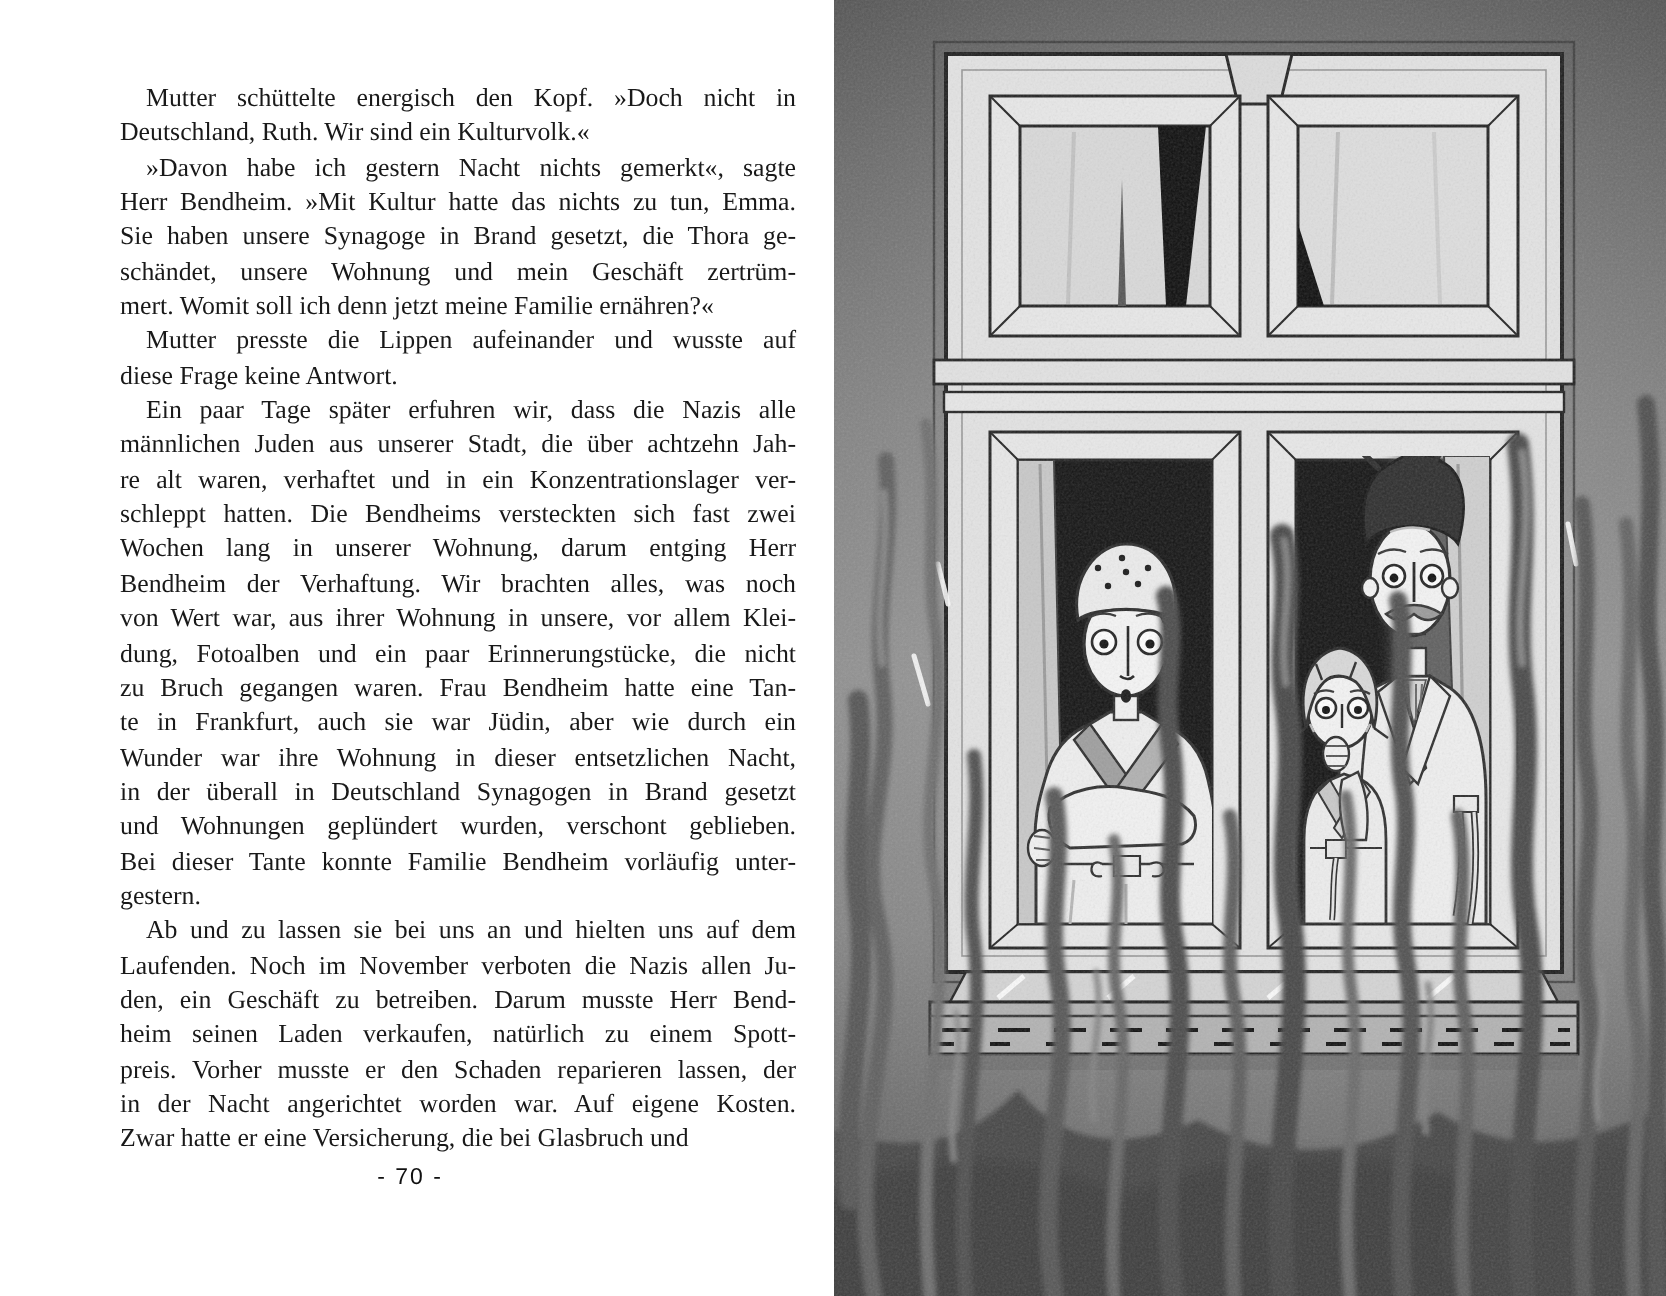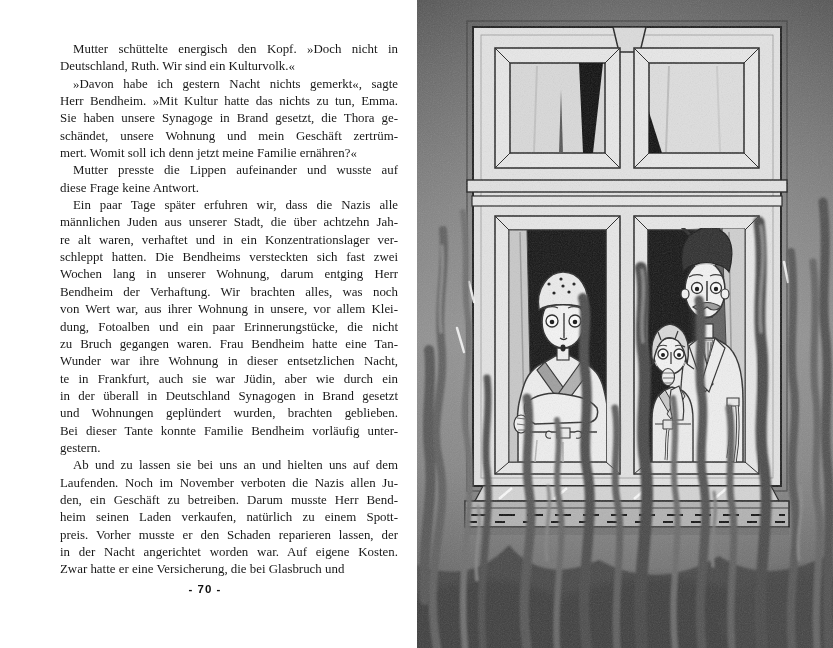--- a/index.html
+++ b/index.html
@@ -6,21 +6,21 @@
   #book{position:relative;width:833px;height:648px;overflow:hidden;background:#ffffff;
         font-family:"Liberation Serif",serif;}
   
   .page-left{position:absolute;left:0;top:0;width:417px;height:648px;background:#ffffff;}
   .text-col{position:absolute;left:60px;top:41px;width:338px;
             font:12.9px/17.35px "Liberation Serif",serif;color:#191919;}
   .ln{text-align:justify;text-align-last:justify;height:17.35px;overflow:visible;white-space:nowrap;}
   .ln.end{text-align-last:left;}
   .ln.ind{text-indent:13px;}
   .page-num{position:absolute;left:0;top:583px;width:410px;text-align:center;
-            font-family:"Liberation Sans",sans-serif;font-weight:bold;font-size:11.5px;
+            font-family:"Liberation Sans",sans-serif;font-weight:normal;font-size:11.5px;
             letter-spacing:1px;color:#101010;}
   
   .page-right{position:absolute;left:417px;top:0;width:416px;height:648px;background:#6e6e6e;}
   svg{display:block;}
 </style>
 </head>
 <body>
 
 <div id="book">
 
@@ -37,24 +37,24 @@
         <div class="ln end">diese Frage keine Antwort.</div>
         <div class="ln ind">Ein paar Tage später erfuhren wir, dass die Nazis alle</div>
         <div class="ln">männlichen Juden aus unserer Stadt, die über achtzehn Jah-</div>
         <div class="ln">re alt waren, verhaftet und in ein Konzentrationslager ver-</div>
         <div class="ln">schleppt hatten. Die Bendheims versteckten sich fast zwei</div>
         <div class="ln">Wochen lang in unserer Wohnung, darum entging Herr</div>
         <div class="ln">Bendheim der Verhaftung. Wir brachten alles, was noch</div>
         <div class="ln">von Wert war, aus ihrer Wohnung in unsere, vor allem Klei-</div>
         <div class="ln">dung, Fotoalben und ein paar Erinnerungstücke, die nicht</div>
         <div class="ln">zu Bruch gegangen waren. Frau Bendheim hatte eine Tan-</div>
+        <div class="ln">te in Frankfurt, auch sie war Jüdin, aber wie durch ein</div>
         <div class="ln">Wunder war ihre Wohnung in dieser entsetzlichen Nacht,</div>
-        <div class="ln">te in Frankfurt, auch sie war Jüdin, aber wie durch ein</div>
         <div class="ln">in der überall in Deutschland Synagogen in Brand gesetzt</div>
-        <div class="ln">und Wohnungen geplündert wurden, brachten geblieben.</div>
+        <div class="ln">und Wohnungen geplündert wurden, verschont geblieben.</div>
         <div class="ln">Bei dieser Tante konnte Familie Bendheim vorläufig unter-</div>
         <div class="ln end">gestern.</div>
         <div class="ln ind">Ab und zu lassen sie bei uns an und hielten uns auf dem</div>
         <div class="ln">Laufenden. Noch im November verboten die Nazis allen Ju-</div>
         <div class="ln">den, ein Geschäft zu betreiben. Darum musste Herr Bend-</div>
         <div class="ln">heim seinen Laden verkaufen, natürlich zu einem Spott-</div>
         <div class="ln">preis. Vorher musste er den Schaden reparieren lassen, der</div>
         <div class="ln">in der Nacht angerichtet worden war. Auf eigene Kosten.</div>
         <div class="ln end">Zwar hatte er eine Versicherung, die bei Glasbruch und</div>
       </div>

